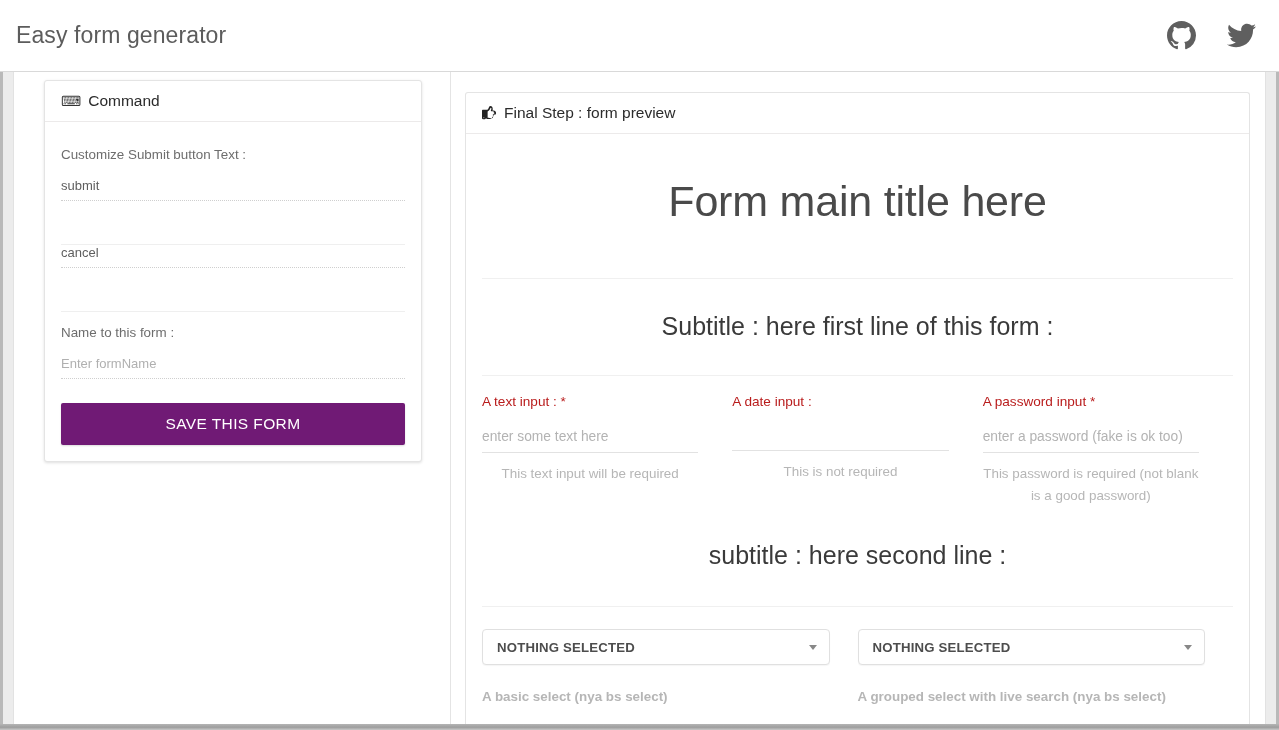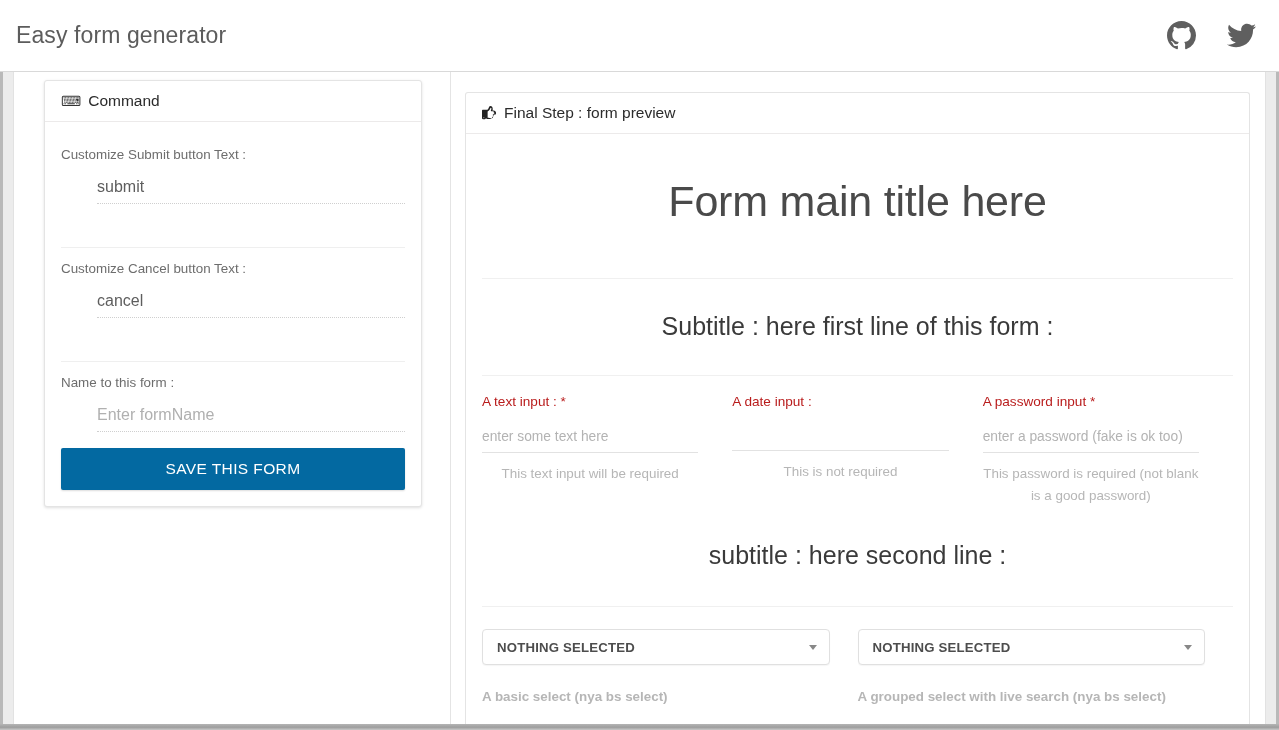--- a/index.html
+++ b/index.html
@@ -108,39 +108,38 @@
   }
   .cmd-body { padding: 12px 16px 16px 16px; }
 
   .field-group { padding-bottom: 4px; }
   .field-label {
     font-size: 13.4px;
     color: #6d6d6d;
     padding: 13px 0 16px 0;
   }
   .dotted-input {
-    font-size: 16px;
+    font-size: 13px;
     color: #5e5e5e;
     padding-bottom: 7px;
     border-bottom: 1px dotted #cfcfcf;
     min-height: 21px;
     cursor: text;
-    margin-left: 36px;
   }
   .dotted-input.placeholder { color: #b0b0b0; }
   .field-spacer {
     height: 40px;
     border-bottom: 1px solid #efefef;
   }
   .save-btn {
-    margin-top: 12px;
+    margin-top: 20px;
     display: block;
     width: 100%;
     height: 42px;
-    background: #0369a1;
+    background: #701a75;
     border: none;
     border-radius: 2px;
     color: #ffffff;
     font-size: 15.5px;
     letter-spacing: .4px;
     font-family: "Liberation Sans", sans-serif;
     cursor: pointer;
     box-shadow: 0 1px 2px rgba(0,0,0,.14);
   }
 
@@ -304,21 +303,20 @@
       </div>
       <div class="cmd-body">
 
         <div class="field-group">
           <div class="field-label">Customize Submit button Text :</div>
           <div class="dotted-input">submit</div>
         </div>
         <div class="field-spacer"></div>
 
         <div class="field-group">
-          <div class="field-label">Customize Cancel button Text :</div>
           <div class="dotted-input">cancel</div>
         </div>
         <div class="field-spacer"></div>
 
         <div class="field-group">
           <div class="field-label">Name to this form :</div>
           <div class="dotted-input placeholder">Enter formName</div>
         </div>
 
         <button class="save-btn">SAVE THIS FORM</button>

